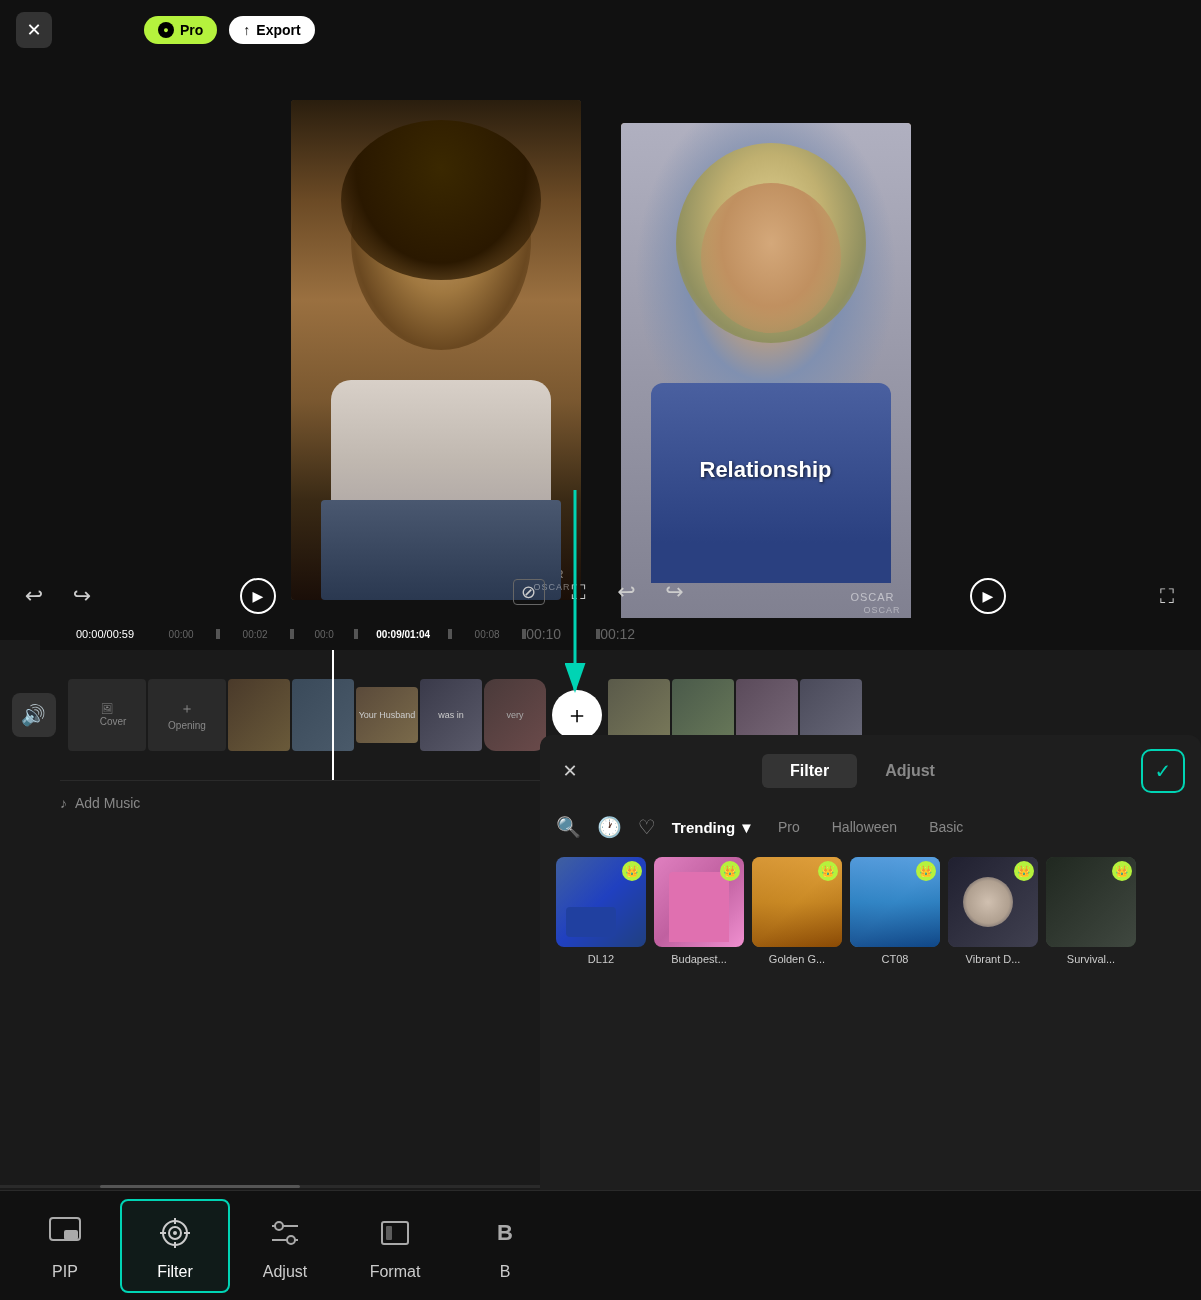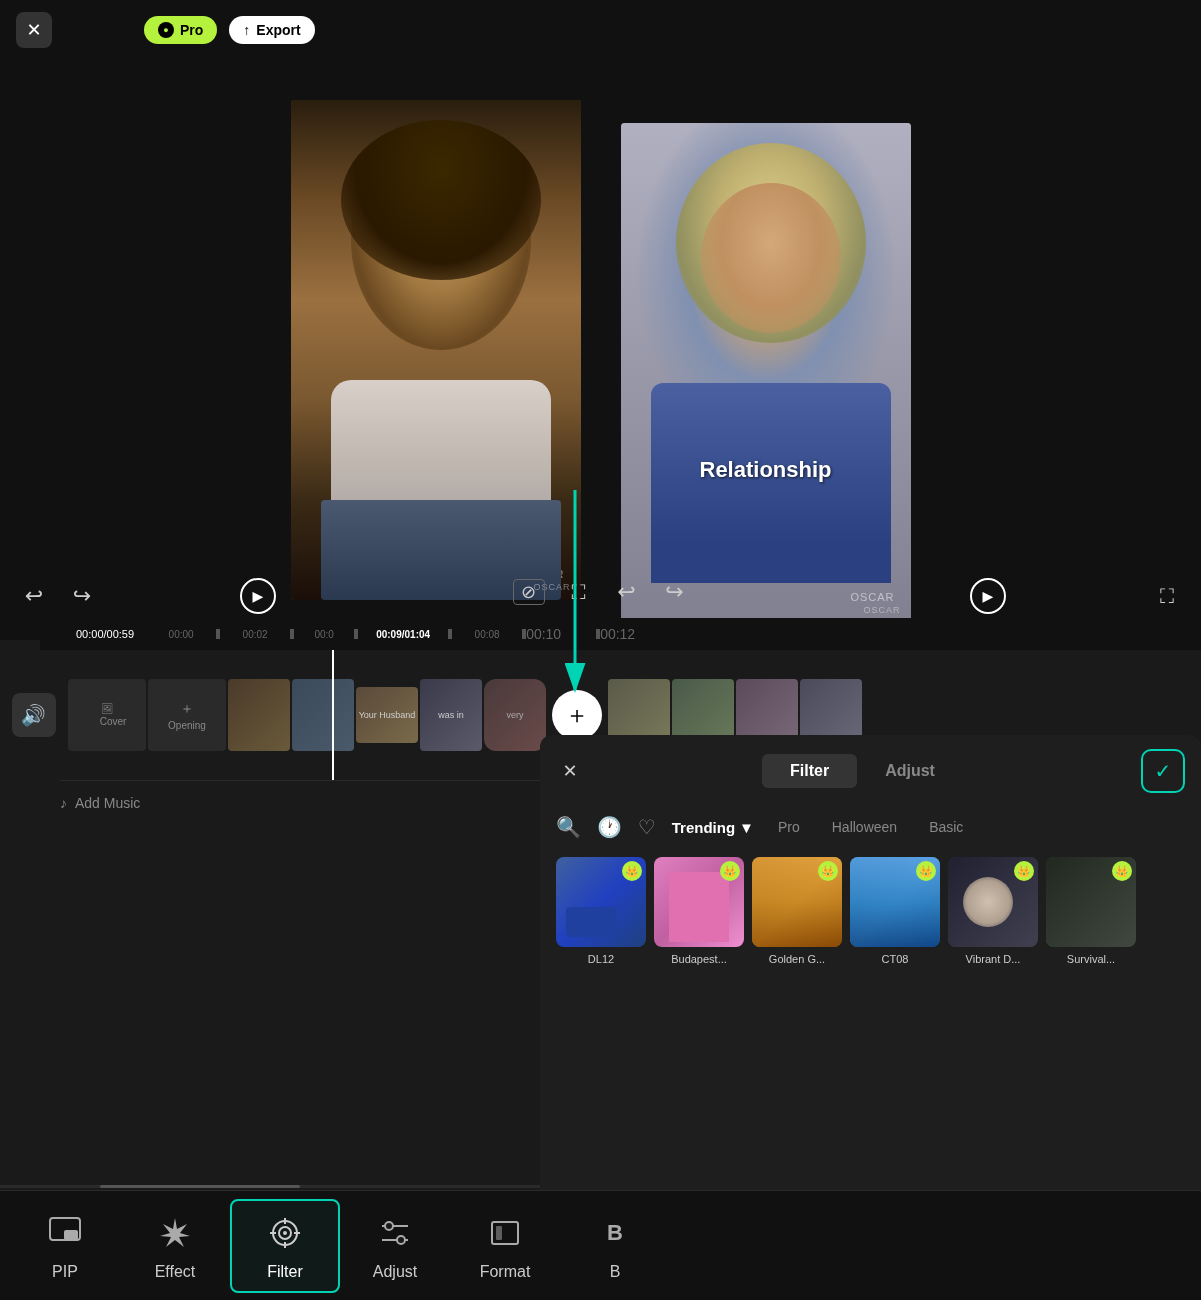--- a/index.html
+++ b/index.html
@@ -486,28 +486,20 @@
   <div class="tool-item">
     <div class="tool-icon">
       <svg width="34" height="34" viewBox="0 0 34 34">
           <rect x="2" y="2" width="30" height="22" rx="3" fill="none" stroke="#aaa" stroke-width="2"></rect>
           <rect x="16" y="14" width="14" height="10" rx="2" fill="#aaa"></rect>
         </svg>
     </div>
     <span class="tool-label">PIP</span>
   </div>
 
-  <div class="tool-item">
-    <div class="tool-icon">
-      <svg width="34" height="34" viewBox="0 0 34 34">
-        <path d="M17 2 L19 13 L29 8 L22 17 L32 20 L21 21 L26 31 L17 24 L8 31 L13 21 L2 20 L12 17 L5 8 L15 13 Z" fill="#aaa"></path>
-      </svg>
-    </div>
-    <span class="tool-label">Effect</span>
-  </div>
 
   <div class="tool-item active">
     <div class="tool-icon">
       <svg width="34" height="34" viewBox="0 0 34 34">
         <circle cx="17" cy="17" r="12" fill="none" stroke="#ccc" stroke-width="2"></circle>
         <circle cx="17" cy="17" r="6" fill="none" stroke="#ccc" stroke-width="2"></circle>
         <circle cx="17" cy="17" r="2" fill="#ccc"></circle>
         <line x1="17" y1="2" x2="17" y2="8" stroke="#ccc" stroke-width="2"></line>
         <line x1="17" y1="26" x2="17" y2="32" stroke="#ccc" stroke-width="2"></line>
         <line x1="2" y1="17" x2="8" y2="17" stroke="#ccc" stroke-width="2"></line>

